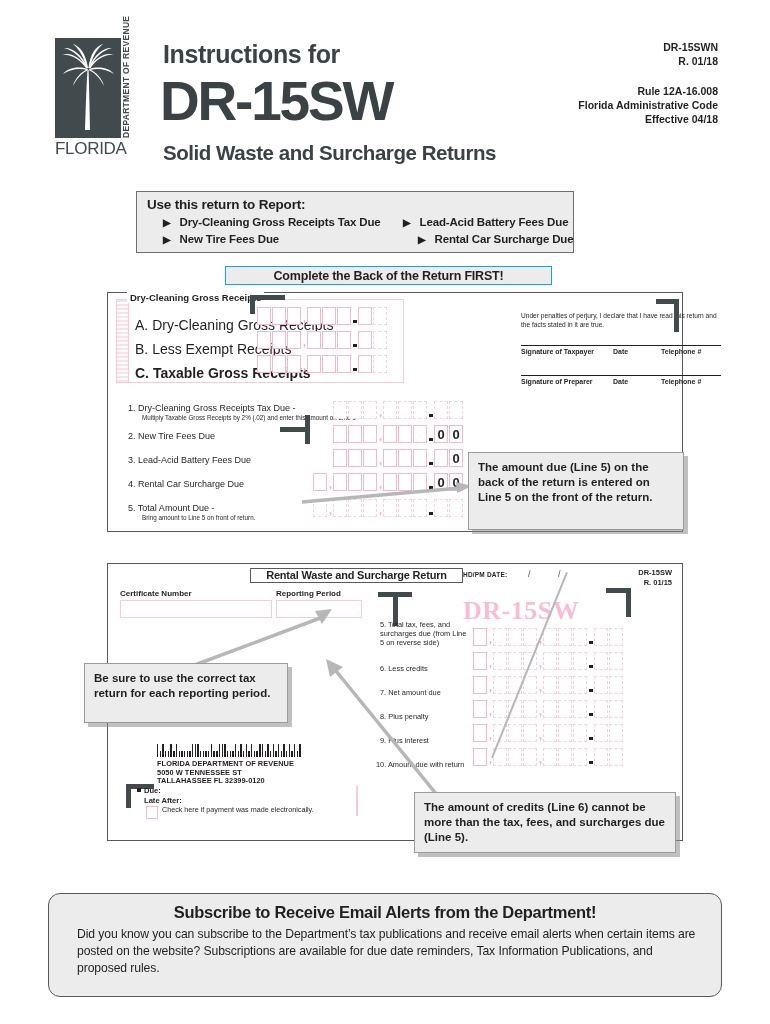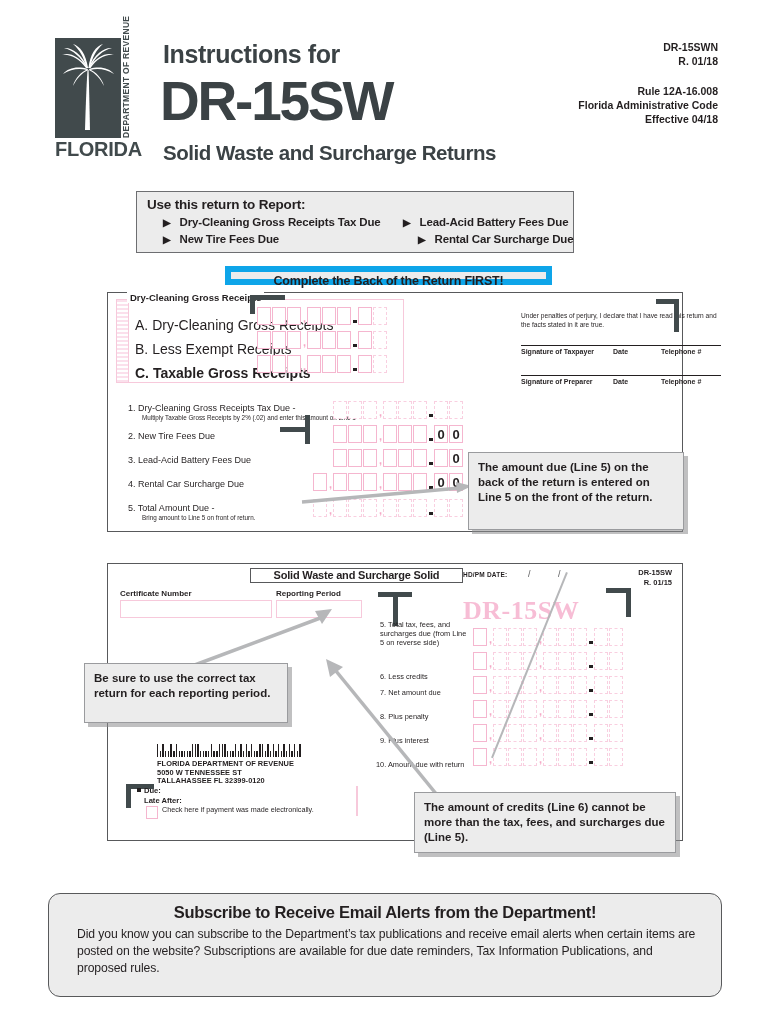--- a/index.html
+++ b/index.html
@@ -44,22 +44,22 @@
     font-weight: bold;
     letter-spacing: 0.3px;
     color: #414a4c;
     white-space: nowrap;
     text-align: right;
     line-height: 14px;
   }
   .logo-florida {
     position: absolute; left: 0; top: 101px;
     width: 68px;
-    font-size: 20px;
-    font-weight: bold;
+    font-size: 17px;
+    font-weight: normal;
     letter-spacing: -0.3px;
     color: #414a4c;
     line-height: 20px;
   }
 
   .title-instructions {
     position: absolute; left: 163px; top: 40px;
     font-size: 25px; font-weight: bold; letter-spacing: -0.4px;
     color: #3b4245;
   }
@@ -102,21 +102,21 @@
   }
   .use-item .arrow { color: #231f20; margin-right: 9px; font-size: 10px; }
   .ui-1 { left: 26px; top: 24px; }
   .ui-2 { left: 26px; top: 41px; }
   .ui-3 { left: 266px; top: 24px; }
   .ui-4 { left: 281px; top: 41px; }
 
   .complete-box {
     position: absolute; left: 225px; top: 266px;
     width: 327px; height: 19px;
-    border: 6px solid #0ea5e9;
+    border: 1px solid #0ea5e9;
     background: #ececec;
     box-sizing: border-box;
     text-align: center;
     font-size: 12.5px; font-weight: bold;
     line-height: 18px;
     letter-spacing: -0.2px;
   }
 
   
   .form1 {
@@ -541,21 +541,21 @@
 
   <svg class="arrowline" style="left:300px; top:480px; width:175px; height:30px;" viewBox="0 0 175 30">
     <line x1="2" y1="22" x2="160" y2="8" stroke="#b6b7b9" stroke-width="3.5"></line>
     <polygon points="172,6 156,2 157,13" fill="#b6b7b9"></polygon>
   </svg>
 
   <div class="callout co1">The amount due (Line 5) on the back of the return is entered on Line 5 on the front of the return.</div>
 
   <div class="form2">
 
-    <div class="swtitle">Solid Waste and Surcharge Solid</div>
+    <div class="swtitle">Rental Waste and Surcharge Return</div>
 
     <div class="f2-label" style="left:12px; top:25px;">Certificate Number</div>
     <div class="f2-field" style="left:12px; top:36px; width:152px; height:18px;"></div>
 
     <div class="f2-label" style="left:168px; top:25px;">Reporting Period</div>
     <div class="f2-field" style="left:168px; top:36px; width:86px; height:18px;"></div>
 
     <div class="hdpm">HD/PM DATE:</div>
     <div class="hdpm-sl1">/</div>
     <div class="hdpm-sl2">/</div>
@@ -568,21 +568,21 @@
 
     <div class="watermark">DR-15SW</div>
 
     <div class="brk brk-plain" style="left:270px; top:28px; width:34px; height:5px;"></div>
     <div class="brk brk-plain" style="left:285px; top:28px; width:5px; height:34px;"></div>
 
     <div class="f2-line" style="left:272px; top:56px; width:92px;">
       <span>5.</span>
       <span>Total tax, fees, and surcharges due (from Line 5 on reverse side)</span>
     </div>
-    <div class="f2-line" style="left:272px; top:100px;margin-top:8px;">
+    <div class="f2-line" style="left:272px; top:100px;">
       <span>6.</span>
       <span>Less credits</span>
     </div>
     <div class="f2-line" style="left:272px; top:124px;">
       <span>7.</span>
       <span>Net amount due</span>
     </div>
     <div class="f2-line" style="left:272px; top:148px;">
       <span>8.</span>
       <span>Plus penalty</span>

